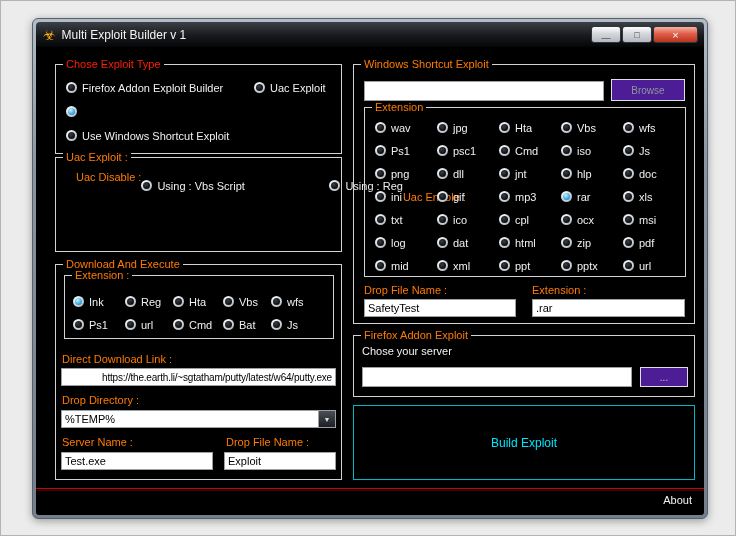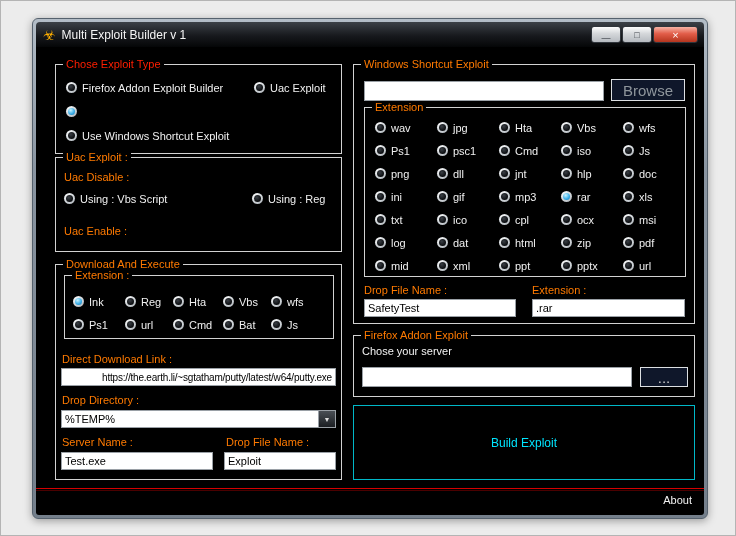--- a/index.html
+++ b/index.html
@@ -67,21 +67,21 @@
     background:radial-gradient(circle at 40% 35%, #3a3f45, #0a0c0f 70%);
   }
   .radio.selected::after {
     background:radial-gradient(circle at 38% 32%, #c9f3ff, var(--radio_selected,#3fb0e8) 55%, #0a6fae);
   }
 
   .g-rows { display:flex; flex-direction:column; gap:11px; padding:16px 10px 0 10px; }
   .g-row { display:flex; }
   .w188 { width:188px; }
 
-  .uac-body { padding:13px 10px 0 8px; display:flex; flex-direction:column; }
+  .uac-body { padding:13px 10px 0 8px; display:flex; }
   .uac-body .lbl-inline { position:static; }
   .uac-row { display:flex; margin-top:8px; }
 
   
   .dae-grid { display:grid; grid-template-columns:52px 48px 50px 48px 1fr; row-gap:10px; padding:19px 2px 0 8px; }
   .wse-grid { display:grid; grid-template-columns:repeat(5,62px); row-gap:10px; padding:13px 0 0 10px; }
 
   
   .tfield {
     position:absolute; background:#fff; border:1px solid #9aa0a6; color:#000;
@@ -91,22 +91,22 @@
   .clip-left { justify-content:flex-end; font-size:10px; letter-spacing:-0.2px; }
 
   .combo { position:absolute; display:flex; background:#fff; border:1px solid #9aa0a6; }
   .combo-value { flex:1; font-size:11px; color:#000; display:flex; align-items:center; padding:0 3px; }
   .combo-arrow {
     width:17px; border-left:1px solid #9aa0a6; color:#dcdcdc; font-size:7px;
     background:linear-gradient(180deg,#4a4f55,#1b1e22); display:flex; align-items:center; justify-content:center;
   }
 
   .btn-dark {
-    position:absolute; background:#0f172a; border:1px solid #dcdfe2; color:#8f969c;
-    font-size:15px; display:flex; align-items:center; justify-content:center; cursor:default;
+    position:absolute; background:#4c1d95; border:1px solid #dcdfe2; color:#8f969c;
+    font-size:10px; display:flex; align-items:center; justify-content:center; cursor:default;
   }
   .btn-dots { color:#c8c8c8; }
 
   .btn-build {
     position:absolute; background:#000; border:1px solid var(--build_border,#00b8c8);
     color:var(--build_cyan,#00e5ff); font-size:12px;
     display:flex; align-items:center; justify-content:center; cursor:default;
   }
 
   
@@ -158,21 +158,21 @@
           </div>
           <div class="g-row">
             <div class="radio-item">
               <span class="radio"></span>
               <span>Use Windows Shortcut Exploit</span>
             </div>
           </div>
         </div>
       </div>
 
-      <div class="group" style="left:19px; top:110px; width:287px; height:95px;">
+      <div class="group" style="left:19px; top:110px; width:287px; height:95px;padding-left:12px;">
         <span class="legend">Uac Exploit :</span>
         <div class="uac-body">
           <span class="lbl lbl-inline">Uac Disable :</span>
           <div class="uac-row">
             <div class="radio-item w188">
               <span class="radio"></span>
               <span>Using : Vbs Script</span>
             </div>
             <div class="radio-item">
               <span class="radio"></span>

